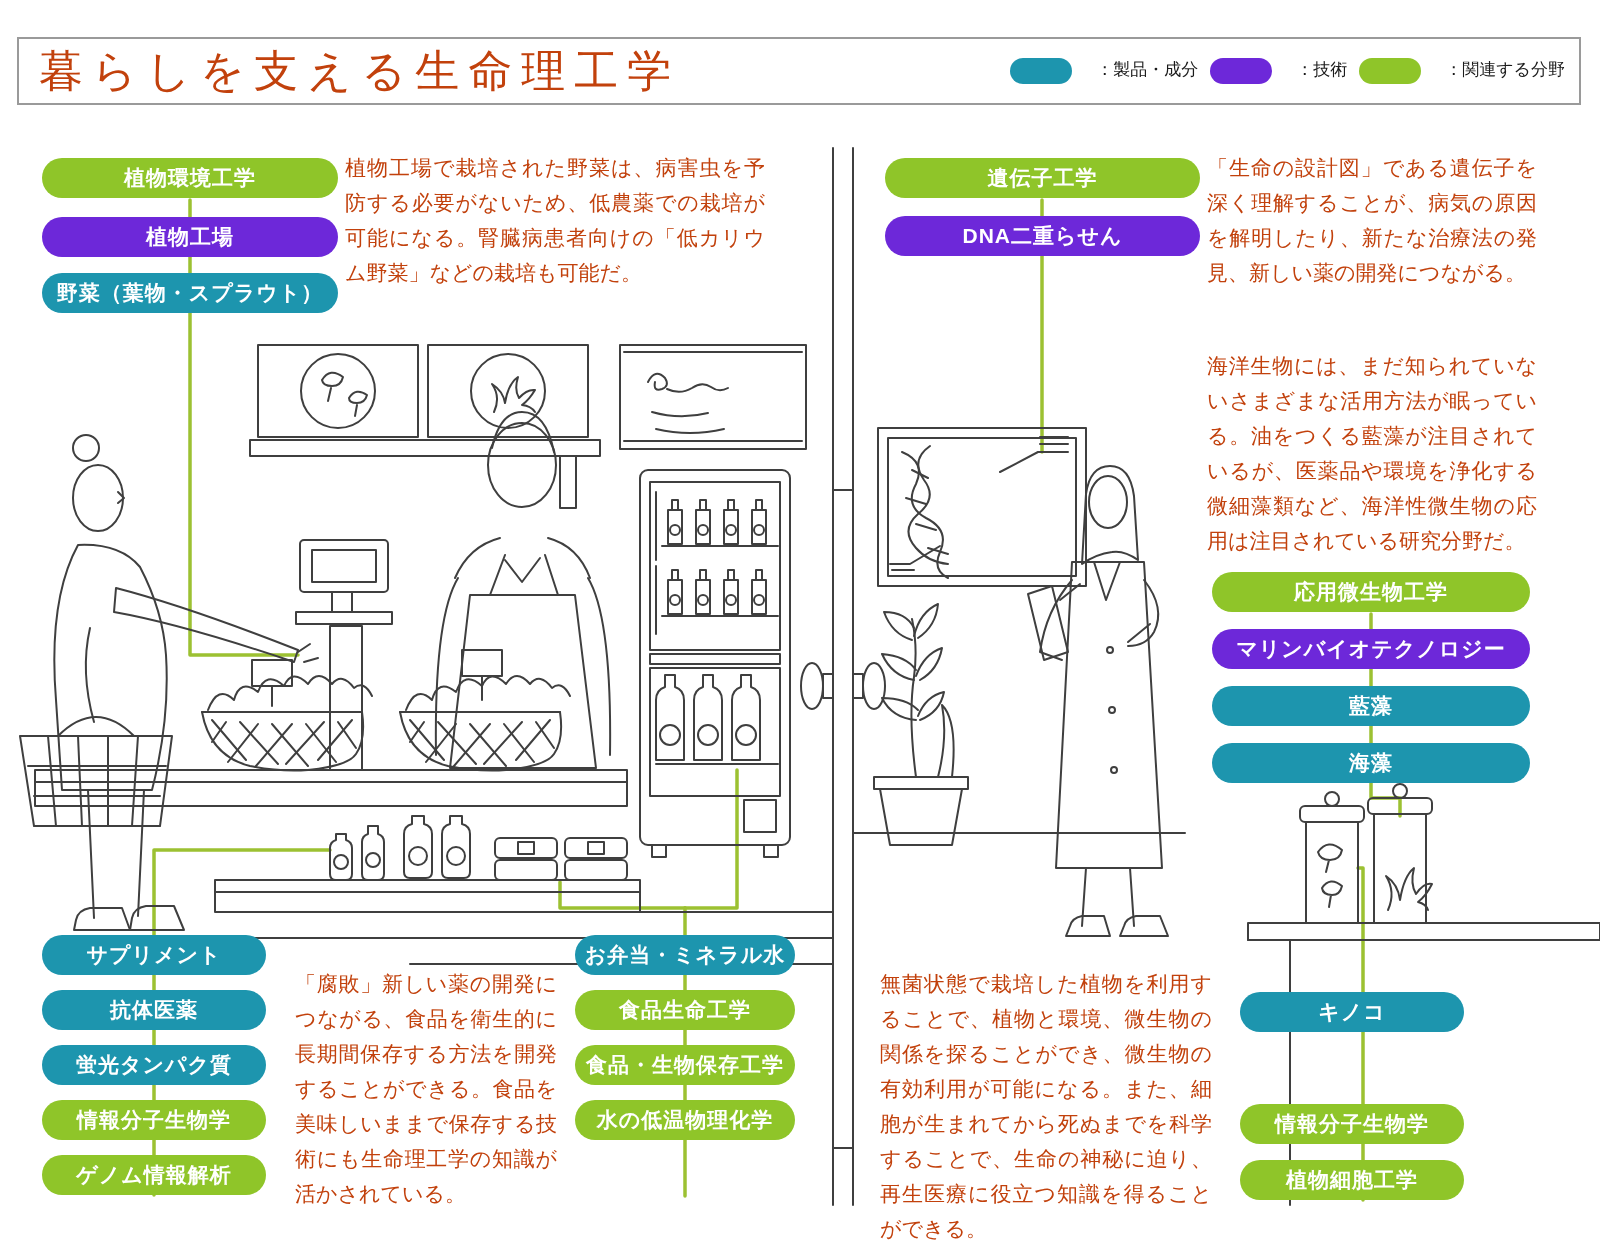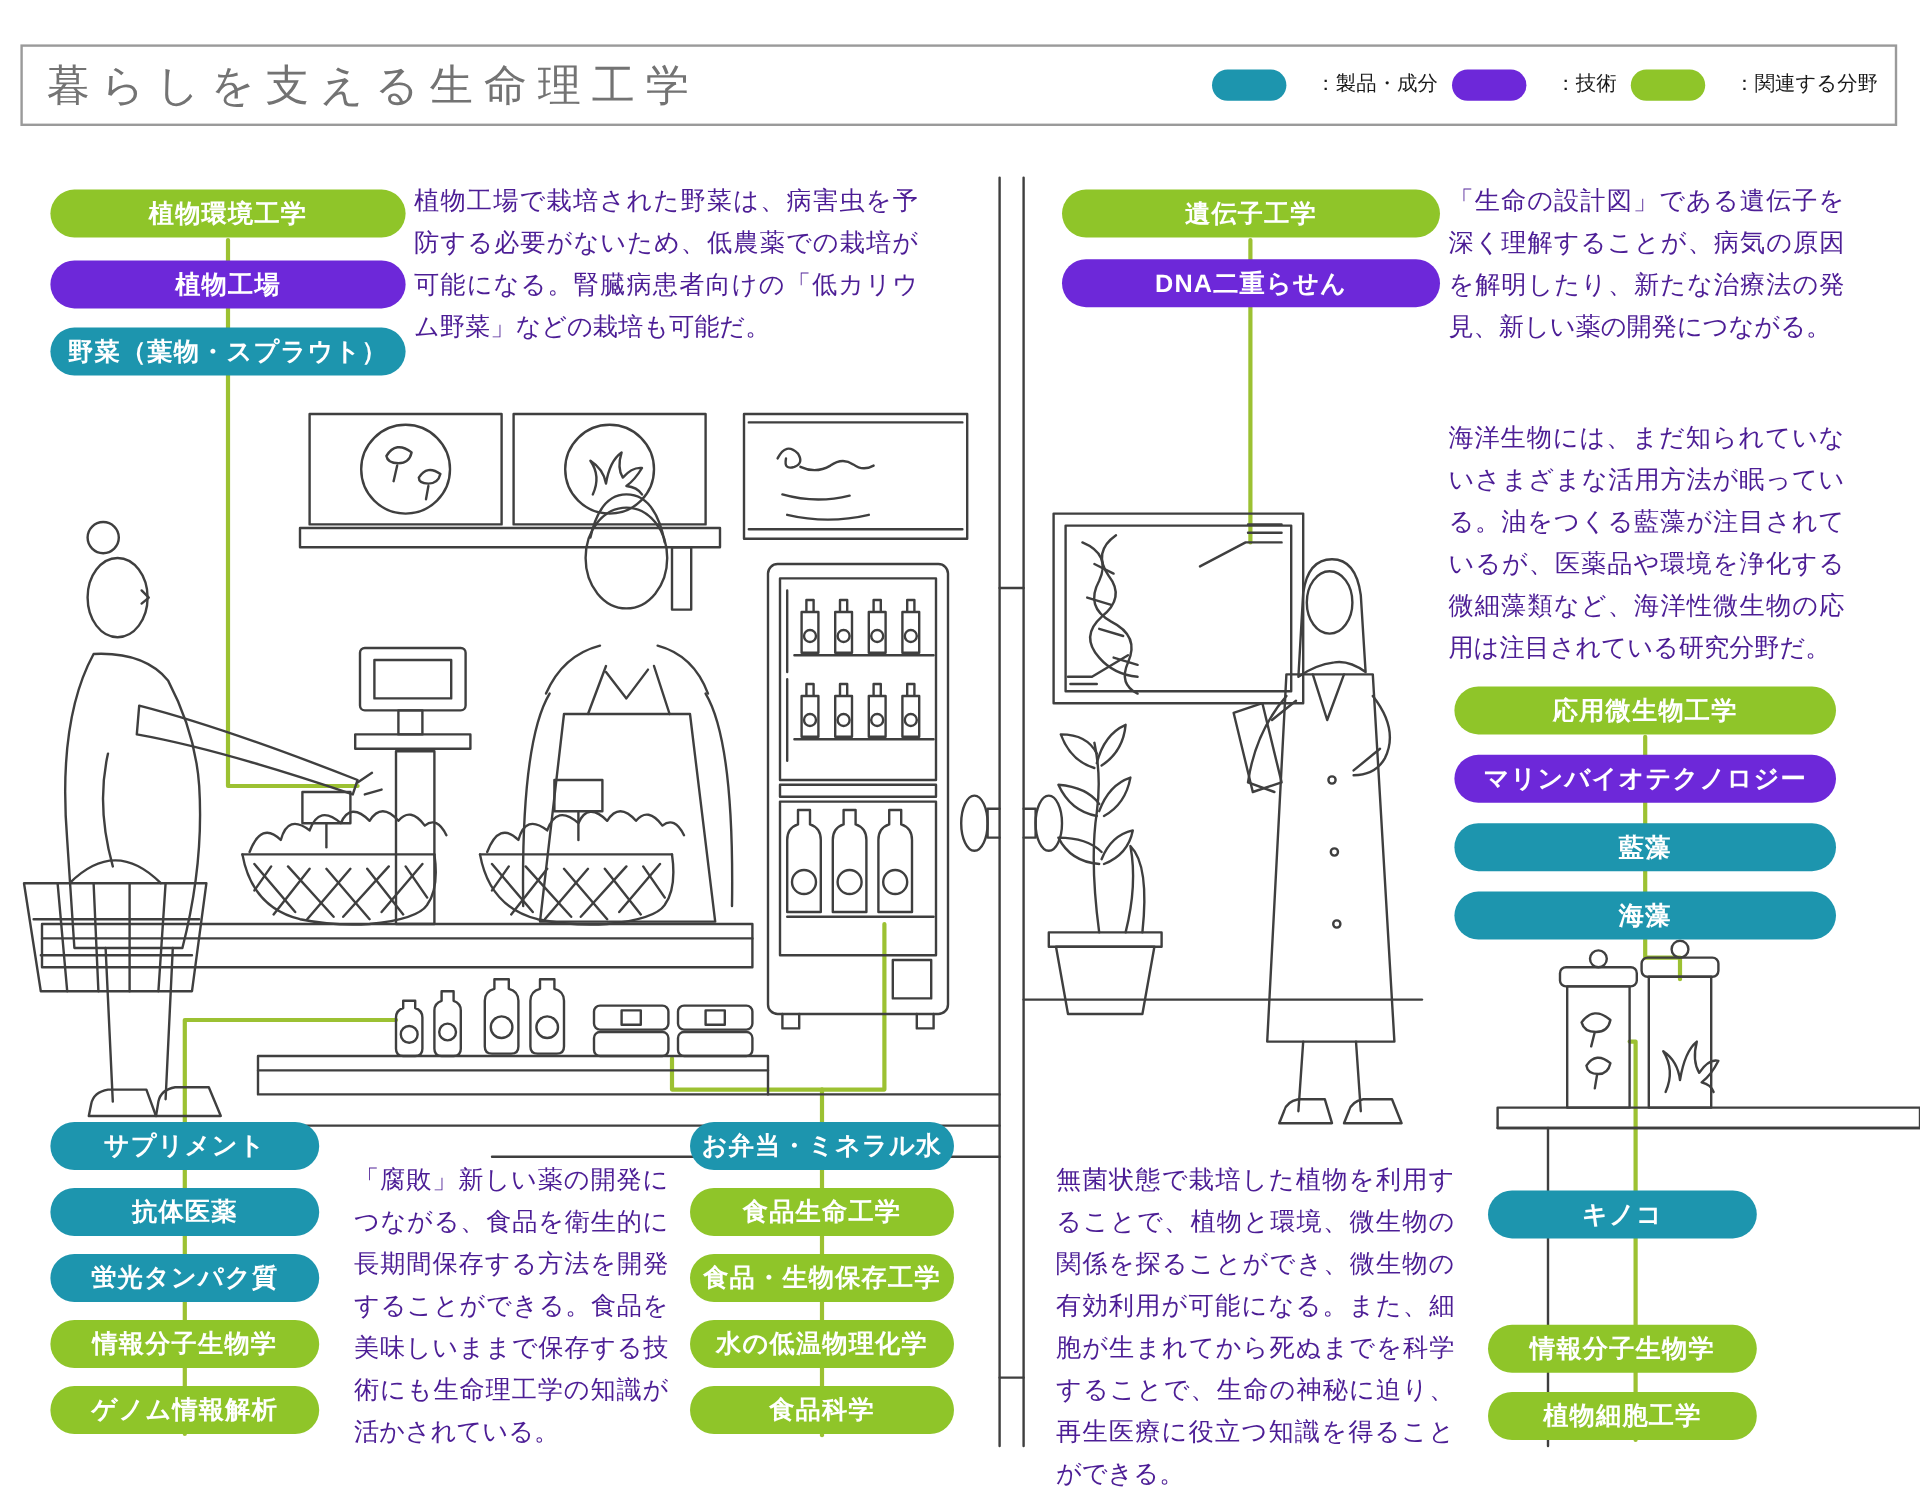--- a/index.html
+++ b/index.html
@@ -7,41 +7,41 @@
     position:relative;width:1600px;height:1255px;background:#ffffff;overflow:hidden;
     font-family:"Liberation Sans","DejaVu Sans",sans-serif;
   }
   
   .hdr{
     position:absolute;left:17px;top:37px;width:1564px;height:68px;
     border:2px solid #9a9a9a;background:#ffffff;display:flex;align-items:center;
     box-sizing:border-box;
   }
   .hdr-title{
-    margin-left:20px;font-size:36px;color:#737373;letter-spacing:9px;
+    margin-left:20px;font-size:44px;color:#c2410c;letter-spacing:9px;
     font-weight:normal;white-space:nowrap;
   }
   .legend{
     position:absolute;right:14px;top:0;height:100%;display:flex;align-items:center;gap:12px;
   }
   .legend-item{display:flex;align-items:flex-start;gap:22px;}
   .swatch{width:62px;height:26px;border-radius:13px;display:inline-block;}
   .legend-label{font-size:17px;color:#1a1a1a;margin-left:2px;white-space:nowrap;}
   
   .pill{
     position:absolute;height:40px;border-radius:999px;color:#ffffff;
     display:flex;align-items:center;justify-content:center;
     font-size:21px;font-weight:bold;white-space:nowrap;letter-spacing:1px;
   }
   .pc-product{background:#1d95ae;}
   .pc-tech{background:#6d28d9;}
   .pc-related{background:#8fc529;}
   
   .para{
-    position:absolute;font-size:21px;line-height:35px;color:#4c1d95;
+    position:absolute;font-size:21px;line-height:35px;color:#c2410c;
     text-align:justify;letter-spacing:0px;
   }
   .art{position:absolute;left:0;top:0;width:1600px;height:1255px;}
   .art *{vector-effect:non-scaling-stroke;}
 </style>
 </head>
 <body>
 
 <div class="canvas">
 
@@ -318,21 +318,20 @@
   <div class="pill pc-product" style="left:42px;top:935px;width:224px;">サプリメント</div>
   <div class="pill pc-product" style="left:42px;top:990px;width:224px;">抗体医薬</div>
   <div class="pill pc-product" style="left:42px;top:1045px;width:224px;font-family:Liberation Serif, serif;">蛍光タンパク質</div>
   <div class="pill pc-related" style="left:42px;top:1100px;width:224px;">情報分子生物学</div>
   <div class="pill pc-related" style="left:42px;top:1155px;width:224px;">ゲノム情報解析</div>
 
   <div class="pill pc-product" style="left:575px;top:935px;width:220px;">お弁当・ミネラル水</div>
   <div class="pill pc-related" style="left:575px;top:990px;width:220px;">食品生命工学</div>
   <div class="pill pc-related" style="left:575px;top:1045px;width:220px;">食品・生物保存工学</div>
   <div class="pill pc-related" style="left:575px;top:1100px;width:220px;">水の低温物理化学</div>
-  <div class="pill pc-related" style="left:575px;top:1155px;width:220px;">食品科学</div>
 
   <div class="pill pc-product" style="left:1240px;top:992px;width:224px;">キノコ</div>
   <div class="pill pc-related" style="left:1240px;top:1104px;width:224px;">情報分子生物学</div>
   <div class="pill pc-related" style="left:1240px;top:1160px;width:224px;">植物細胞工学</div>
 
   <div class="para" style="left:345px;top:150px;width:420px;">植物工場で栽培された野菜は、病害虫を予防する必要がないため、低農薬での栽培が可能になる。腎臓病患者向けの「低カリウム野菜」などの栽培も可能だ。</div>
   <div class="para" style="left:1207px;top:150px;width:330px;">「生命の設計図」である遺伝子を深く理解することが、病気の原因を解明したり、新たな治療法の発見、新しい薬の開発につながる。</div>
   <div class="para" style="left:1207px;top:348px;width:330px;">海洋生物には、まだ知られていないさまざまな活用方法が眠っている。油をつくる藍藻が注目されているが、医薬品や環境を浄化する微細藻類など、海洋性微生物の応用は注目されている研究分野だ。</div>
   <div class="para" style="left:295px;top:966px;width:262px;">「腐敗」新しい薬の開発につながる、食品を衛生的に長期間保存する方法を開発することができる。食品を美味しいままで保存する技術にも生命理工学の知識が活かされている。</div>
   <div class="para" style="left:880px;top:966px;width:332px;">無菌状態で栽培した植物を利用することで、植物と環境、微生物の関係を探ることができ、微生物の有効利用が可能になる。また、細胞が生まれてから死ぬまでを科学することで、生命の神秘に迫り、再生医療に役立つ知識を得ることができる。</div>

